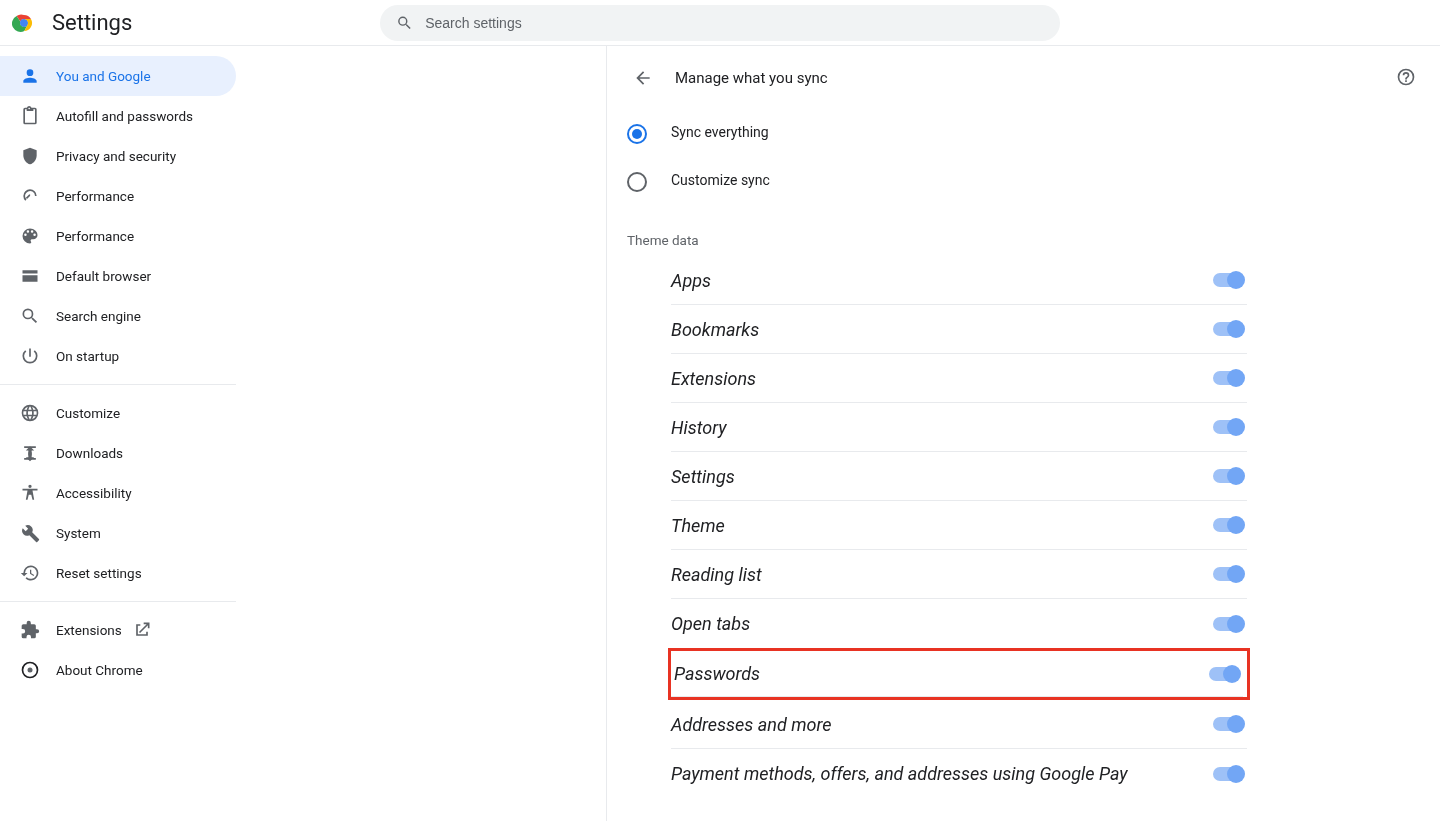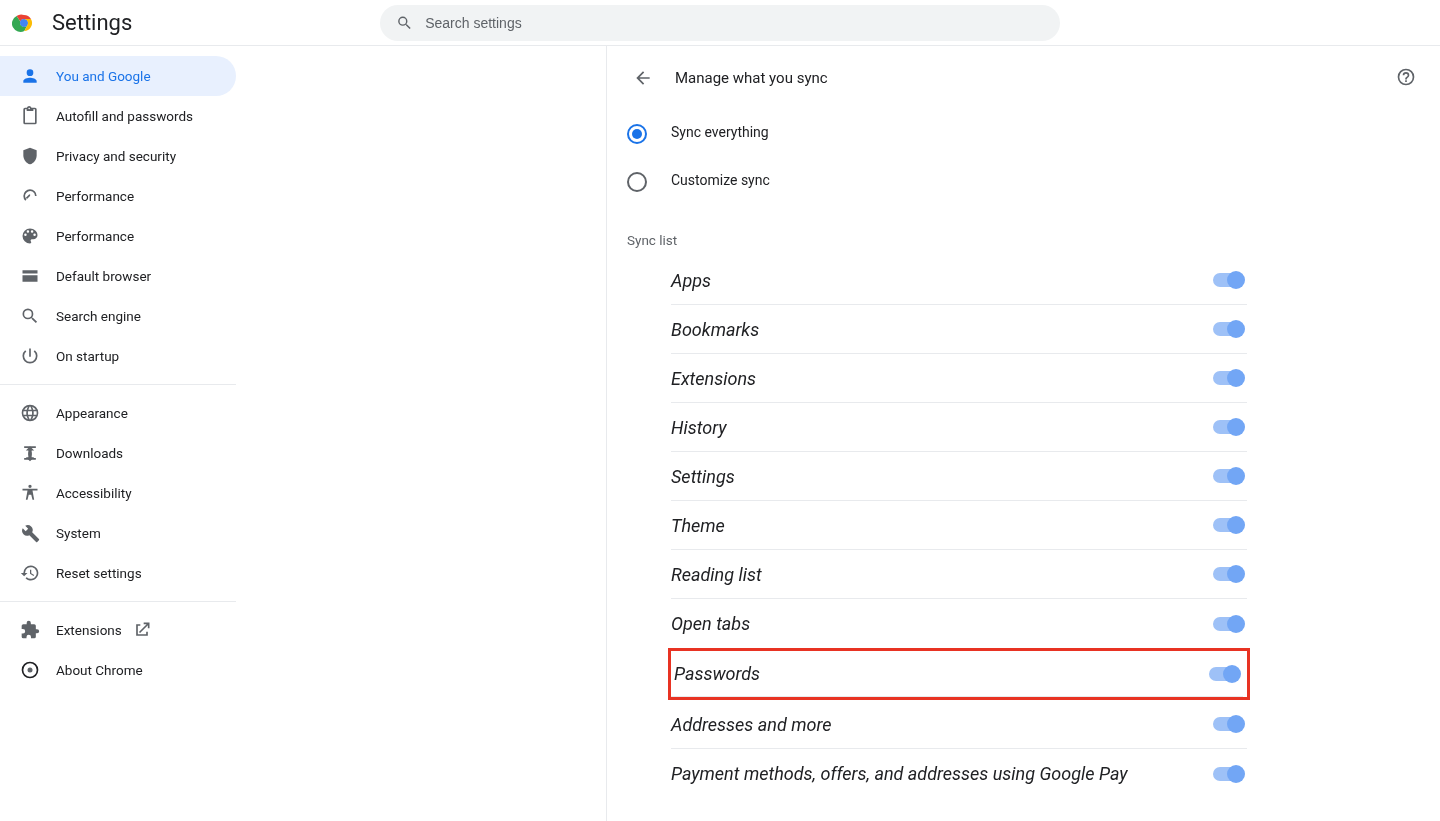--- a/index.html
+++ b/index.html
@@ -236,21 +236,21 @@
         </span>
         <span>On startup</span>
       </div>
       <div class="nav-divider"></div>
       <div class="nav-item">
         <span class="nav-icon">
           <svg viewBox="0 0 24 24">
             <path d="M12 2a10 10 0 1 0 10 10A10 10 0 0 0 12 2zm6.93 6h-3a15.7 15.7 0 0 0-1.38-3.56A8 8 0 0 1 18.93 8zM12 4a13.6 13.6 0 0 1 1.91 4h-3.82A13.6 13.6 0 0 1 12 4zM4.26 14a7.8 7.8 0 0 1 0-4h3.38a16.5 16.5 0 0 0 0 4H4.26zm.81 2h3a15.7 15.7 0 0 0 1.38 3.56A8 8 0 0 1 5.07 16zm3-8h-3a8 8 0 0 1 4.33-3.56A15.7 15.7 0 0 0 8.07 8zM12 20a13.6 13.6 0 0 1-1.91-4h3.82A13.6 13.6 0 0 1 12 20zm2.34-6H9.66a14.7 14.7 0 0 1 0-4h4.68a14.7 14.7 0 0 1 0 4zm.25 5.56A15.7 15.7 0 0 0 15.97 16h3a8 8 0 0 1-4.38 3.56zM16.36 14a16.5 16.5 0 0 0 0-4h3.38a7.8 7.8 0 0 1 0 4h-3.38z"></path>
           </svg>
         </span>
-        <span>Appearance</span>
+        <span>Customize</span>
       </div>
       <div class="nav-item">
         <span class="nav-icon">
           <svg viewBox="0 0 24 24">
             <path d="M5 20h14v-2H5v2zm7-18-5 5h3v6h4V7h3l-5-5z" transform="rotate(180 12 12)"></path>
             <path d="M5 18h14v2H5zM12 4l5 5h-3v6h-4V9H7l5-5z"></path>
           </svg>
         </span>
         <span>Downloads</span>
       </div>
@@ -321,21 +321,21 @@
     <div class="content">
       <div class="radio-row">
         <span class="radio checked"></span>
         <span class="rlabel">Sync everything</span>
       </div>
       <div class="radio-row">
         <span class="radio"></span>
         <span class="rlabel">Customize sync</span>
       </div>
 
-      <div class="section-label">Sync list</div>
+      <div class="section-label">Theme data</div>
 
       <div id="toggle-container">
           <div class="toggle-list">
             <div class="toggle-row">
               <span class="tlabel">Apps</span>
               <span class="toggle"></span>
             </div>
             <div class="toggle-row">
               <span class="tlabel">Bookmarks</span>
               <span class="toggle"></span>

